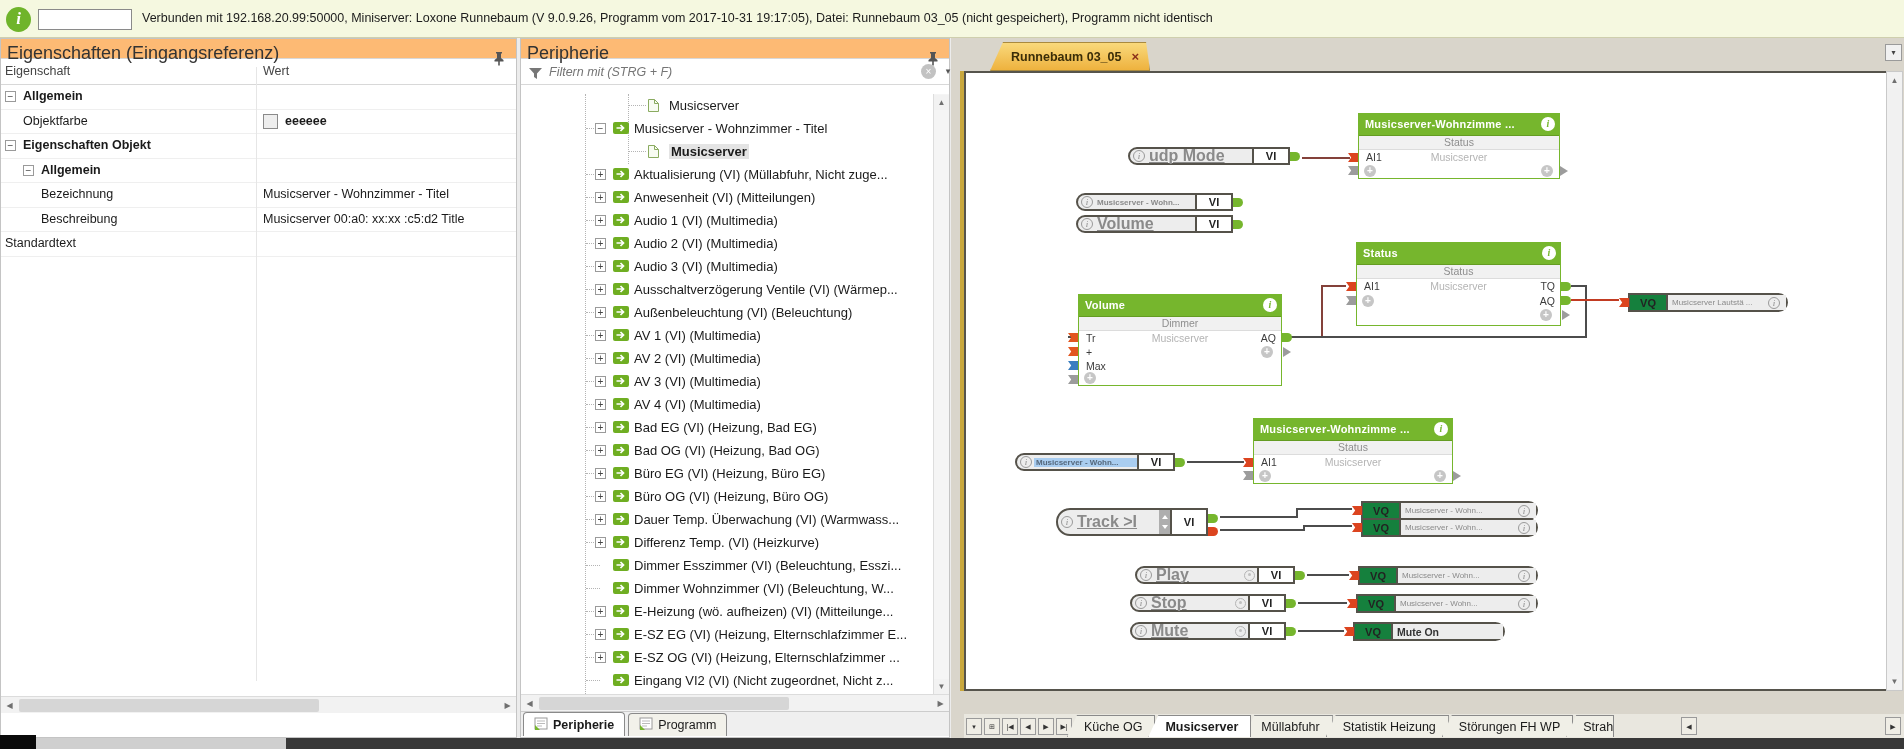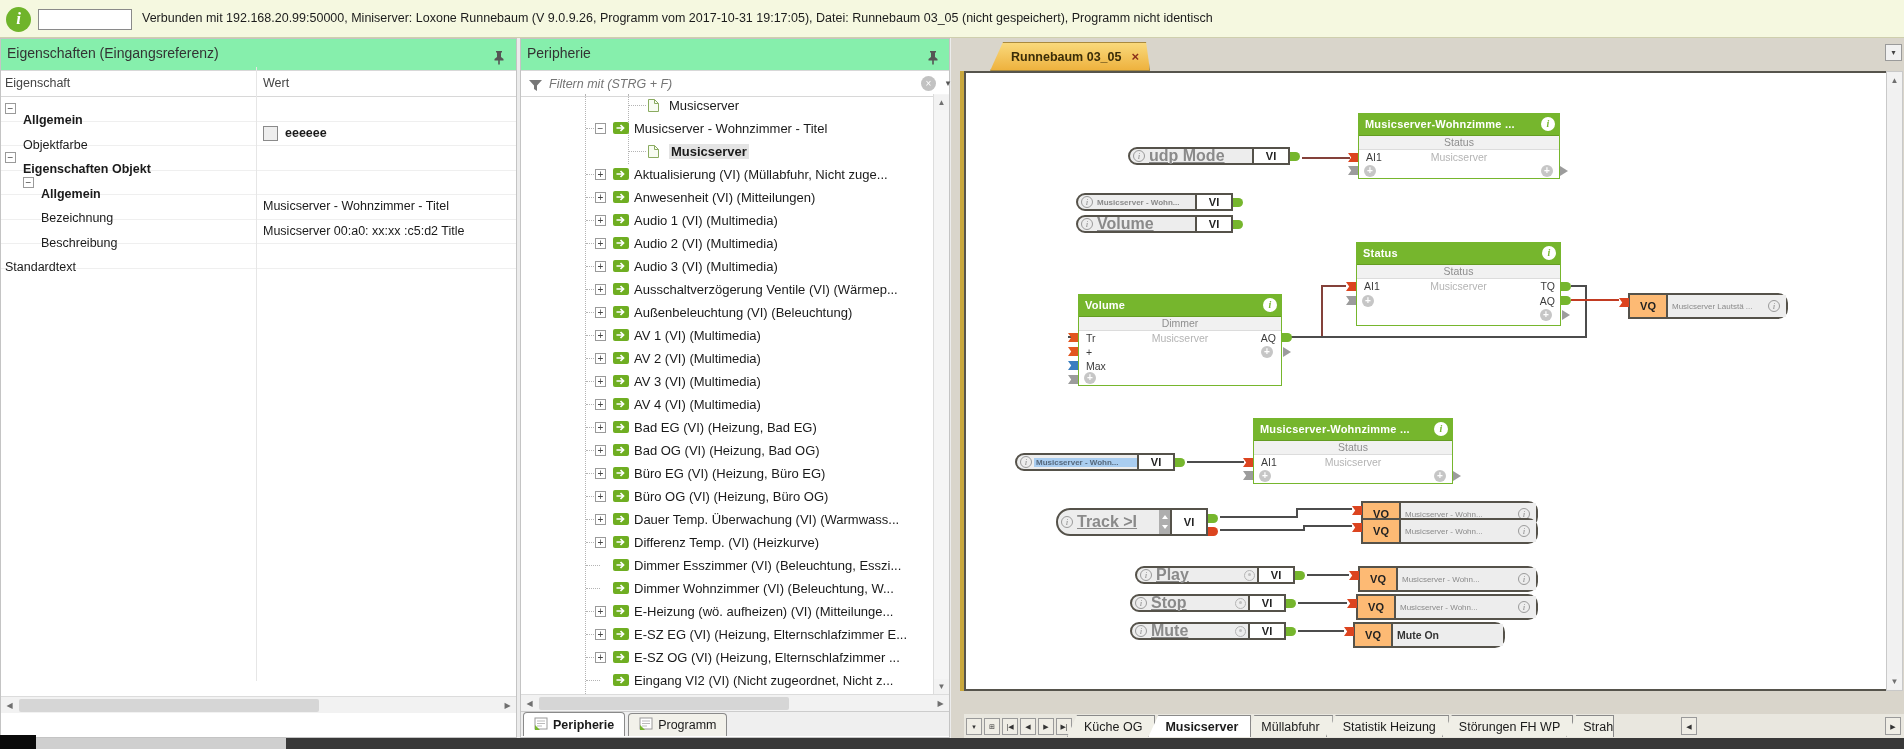--- a/index.html
+++ b/index.html
@@ -13,31 +13,31 @@
     background:#f5f8e0; border-bottom:1px solid #cfcfae; }
   .info-badge { position:absolute; left:6px; top:7px; width:25px; height:25px; border-radius:50%;
     background:#6fb42a; color:#fff; font-family:"Liberation Serif",serif; font-style:italic;
     font-weight:bold; font-size:17px; text-align:center; line-height:24px; }
   .topbar input { position:absolute; left:38px; top:9px; width:94px; height:21px;
     border:1px solid #8a8a8a; background:#fff; font-size:12px; padding:0 3px; }
   .conn-text { position:absolute; left:142px; top:11px; font-size:12.5px; color:#1c1c1c; white-space:nowrap; }
 
   
   .panel { position:absolute; top:38px; height:700px; background:#fff; border:1px solid #c4c4c4; }
-  .panel-title { position:relative; height:32px; border-bottom:1px solid #d8d8d8; background:#86efac;
-    font-size:14px; color:#333; line-height:28px; padding-left:6px; }
+  .panel-title { position:relative; height:20px; border-bottom:1px solid #d8d8d8; background:#fdba74;
+    font-size:18px; color:#333; line-height:28px; padding-left:6px; }
   .pin-btn { position:absolute; top:7px; width:16px; height:16px; cursor:pointer; }
 
   
   #left-panel { left:0; width:517px; }
   .prop-header { position:relative; height:26px; border-bottom:1px solid #d8d8d8; font-size:12.5px; color:#444; }
   .prop-header span { position:absolute; top:5px; }
   .col-div { position:absolute; left:255px; top:28px; bottom:56px; width:1px; background:#e6e6e6; }
   .prop-row { position:relative; height:24.5px; border-bottom:1px solid #efefef; font-size:12.5px; }
-  .prop-row .plabel { position:absolute; top:16px; white-space:nowrap; overflow:hidden; max-width:245px; }
+  .prop-row .plabel { position:absolute; top:4px; white-space:nowrap; overflow:hidden; max-width:245px; }
   .prop-row .pvalue { position:absolute; left:262px; top:4px; white-space:nowrap; overflow:hidden; max-width:250px; }
   .prop-row.group .plabel { font-weight:bold; }
   .prop-row.muted .plabel, .prop-row.muted .pvalue { color:#9a9a9a; }
   .prop-row.bold-value .pvalue { font-weight:bold; }
   .prop-row.ind0 .plabel { left:22px; } .prop-row.ind0 .exp { left:4px; }
   .prop-row.ind1 .plabel { left:22px; } .prop-row.ind1.group .plabel { left:40px; } .prop-row.ind1 .exp { left:22px; }
   .prop-row.ind2 .plabel { left:40px; }
   .prop-row.noexp .plabel { left:4px !important; }
   .exp { position:absolute; top:6px; width:11px; height:11px; border:1px solid #9a9a9a; background:#fff;
     font-size:10px; line-height:9px; text-align:center; color:#444; cursor:pointer; }
@@ -146,22 +146,22 @@
   .vi-pill.sel .pill-label { background:#a9cdf0; color:#55687c; }
   .pill-port { width:36px; align-self:stretch; background:#fff; border-left:2px solid #55524a; font-size:11px;
     font-weight:bold; color:#222; display:flex; align-items:center; justify-content:center; flex:none; }
   .spin { width:11px; align-self:stretch; background:#aeaeae; display:flex; flex-direction:column; align-items:center;
     justify-content:space-evenly; flex:none; }
   .spin i { display:block; width:0; height:0; border-left:3px solid transparent; border-right:3px solid transparent; }
   .spin .tu { border-bottom:4px solid #fff; } .spin .td { border-top:4px solid #fff; }
   .target { width:11px; height:11px; border-radius:50%; border:1.5px solid #b5b5b5; position:relative; flex:none; margin-right:2px; }
   .target::after { content:''; position:absolute; left:2.5px; top:2.5px; width:3px; height:3px; border-radius:50%; background:#c0c0c0; }
 
-  .vq-pill { position:absolute; height:26px; display:flex; align-items:center; border:2px solid #55524a;
-    border-radius:0 10px 10px 0; background:#fdba74; cursor:pointer; }
+  .vq-pill { position:absolute; height:19px; display:flex; align-items:center; border:2px solid #55524a;
+    border-radius:0 10px 10px 0; background:#15803d; cursor:pointer; }
   .vq-port { width:36px; font-size:11px; font-weight:bold; color:#222; text-align:center; flex:none; }
   .vq-label { flex:1; align-self:stretch; background:#ededed; border-left:2px solid #55524a; font-size:8px;
     color:#8a8a8a; display:flex; align-items:center; padding:0 4px; gap:4px; white-space:nowrap; overflow:hidden; }
   .vq-pill.big .vq-label { font-size:10.5px; font-weight:bold; color:#333; }
   .vq-label .pill-i { margin-left:auto; }
 
   
   .strip-dark { position:absolute; left:286px; top:738px; width:1618px; height:11px; background:#383838; }
   .strip-light { position:absolute; left:36px; top:738px; width:250px; height:11px; background:#cfcfcf; }
   .strip-black { position:absolute; left:0; top:735px; width:36px; height:14px; background:#0a0a0a; }

